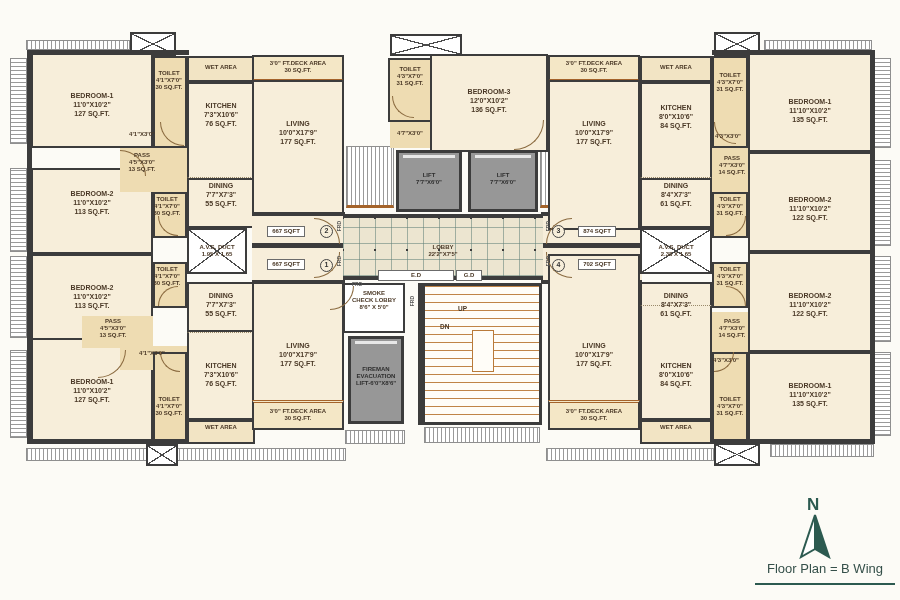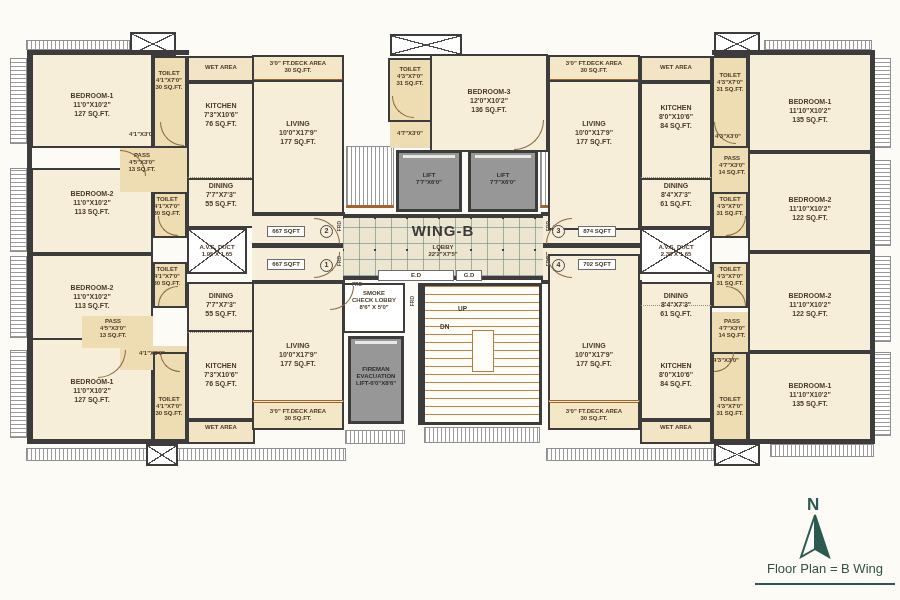--- a/index.html
+++ b/index.html
@@ -298,23 +298,20 @@
       <span>4'7"X3'0"</span>
     </div>
   <div class="lbl s6 gray-lift-lbl" style="left:398px;top:172px;width:62px;">
     <span>LIFT</span>
       <span>7'7"X6'0"</span>
     </div>
   <div class="lbl s6 gray-lift-lbl" style="left:470px;top:172px;width:66px;">
     <span>LIFT</span>
       <span>7'7"X6'0"</span>
     </div>
-  <div class="lbl" style="left:353px;top:222px;width:180px;font-size:15px;letter-spacing:1px;color:#3a3a3a;">
-    <span>WING-B</span>
-    </div>
   <div class="lbl s6" style="left:353px;top:244px;width:180px;">
     <span>LOBBY</span>
       <span>22'2"X7'5"</span>
     </div>
   <div class="box" style="left:378px;top:270px;width:76px;height:11px;"><span>E.D</span></div>
   <div class="box" style="left:456px;top:270px;width:26px;height:11px;"><span>G.D</span></div>
   <div class="frd" style="left:352px;top:281px;"><span>FRD</span></div>
   <div class="frd vert" style="left:409px;top:296px;"><span>FRD</span></div>
   <div class="lbl s6" style="left:341px;top:290px;width:66px;">
     <span>SMOKE</span>

